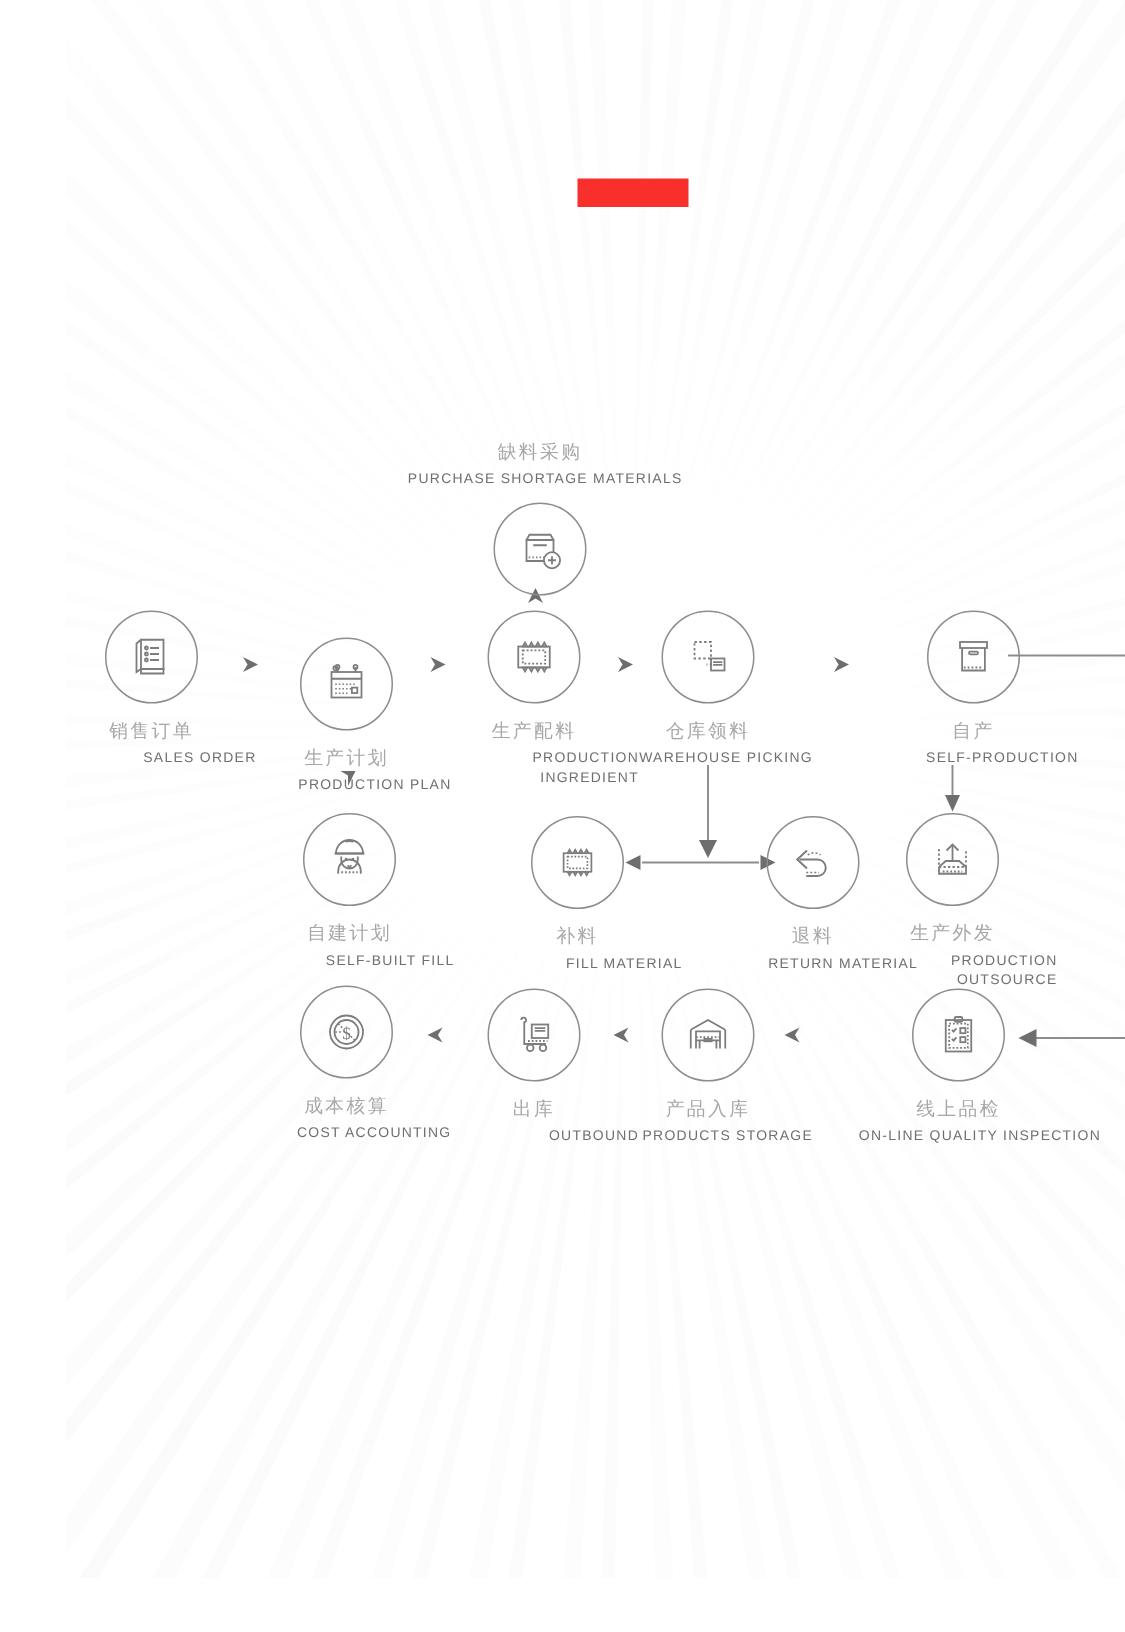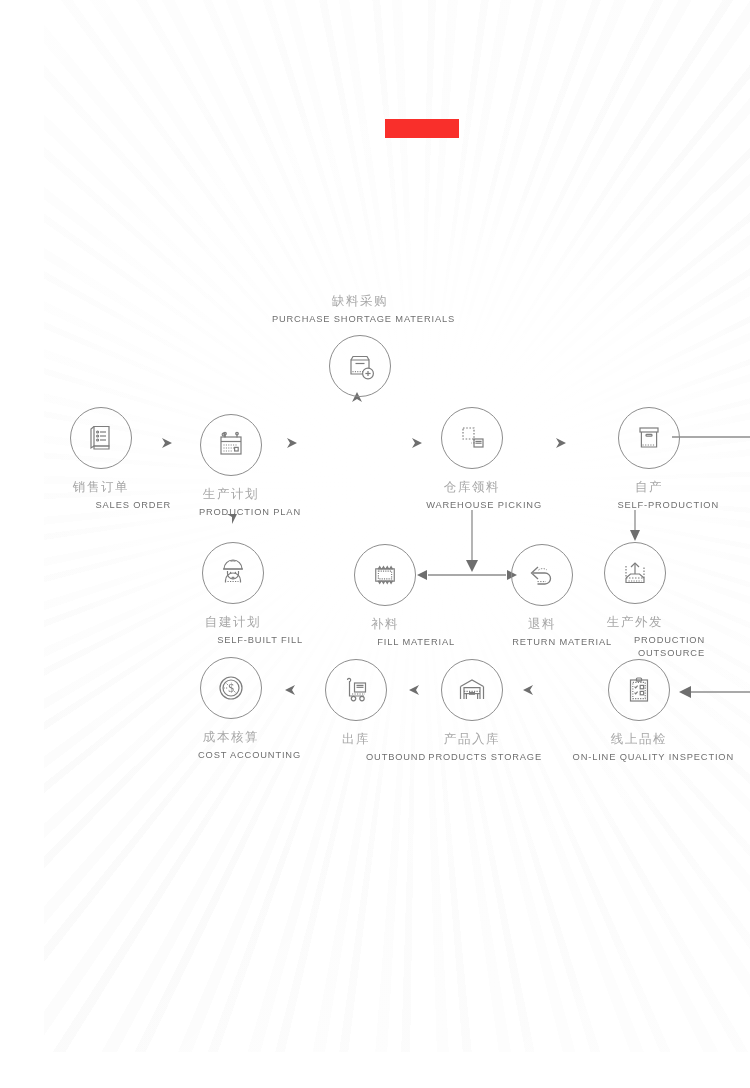--- a/index.html
+++ b/index.html
@@ -201,21 +201,21 @@
               <circle cx="13.6" cy="19" r="1"></circle>
                 <line x1="16" y1="19" x2="22" y2="19"></line>
             </g>
           </svg>
         </span>
       </div>
       <div class="cn">销售订单</div>
       <div class="en">SALES ORDER</div>
     </div>
 
-    <div class="node" style="left:187px; top:414px;">
+    <div class="node" style="left:187px; top:425px;">
       <div class="circle">
         <span>
           <svg width="34" height="34" viewBox="0 0 34 34">
             <g fill="none" stroke="#7d7d7d" stroke-width="1.2">
               <rect x="7" y="9" width="20" height="17"></rect>
               <line x1="7" y1="13.5" x2="27" y2="13.5"></line>
               <path d="M11 9 L11 6.5 M11 6.5 A1.4 1.4 0 1 1 11 6.4"></path>
               <line x1="11" y1="5.6" x2="11" y2="9.5"></line>
               <line x1="23" y1="5.6" x2="23" y2="9.5"></line>
               <circle cx="11" cy="5.6" r="1.3"></circle>
@@ -239,20 +239,42 @@
               </g>
               <rect x="20.6" y="19.4" width="3.6" height="3.6"></rect>
             </g>
           </svg>
         </span>
       </div>
       <div class="cn">生产计划</div>
       <div class="en">PRODUCTION PLAN</div>
     </div>
 
+    <div class="node" style="left:312px; top:407px;">
+      <div class="circle">
+        <span>
+          <svg width="34" height="34" viewBox="0 0 34 34">
+            <g fill="none" stroke="#7d7d7d" stroke-width="1.2">
+              <rect x="6.5" y="10" width="21" height="14"></rect>
+              <rect x="9.5" y="12.6" width="15" height="8.8" stroke-dasharray="1.3 1.3"></rect>
+              <path d="M9.5 10 L11 7.4 L12.5 10 Z"></path>
+              <path d="M13.8 10 L15.3 7.4 L16.8 10 Z"></path>
+              <path d="M18.1 10 L19.6 7.4 L21.1 10 Z"></path>
+              <path d="M22.4 10 L23.9 7.4 L25.4 10 Z"></path>
+              <path d="M9.5 24 L11 26.6 L12.5 24 Z"></path>
+              <path d="M13.8 24 L15.3 26.6 L16.8 24 Z"></path>
+              <path d="M18.1 24 L19.6 26.6 L21.1 24 Z"></path>
+              <path d="M22.4 24 L23.9 26.6 L25.4 24 Z"></path>
+            </g>
+          </svg>
+        </span>
+      </div>
+      <div class="cn">生产配料</div>
+      <div class="en">PRODUCTION INGREDIENT</div>
+    </div>
 
     <div class="node" style="left:428px; top:407px;">
       <div class="circle">
         <span>
           <svg width="34" height="34" viewBox="0 0 34 34">
             <g fill="none" stroke="#7d7d7d" stroke-width="1.2">
               <path d="M8 7 L19 7 L19 18 L8 18 Z" stroke-dasharray="1.6 1.6"></path>
               <path d="M19 18 L19 22 L16 22" stroke-dasharray="1.6 1.6"></path>
               <rect x="19" y="18" width="9" height="8"></rect>
               <line x1="20.4" y1="20.4" x2="26.6" y2="20.4"></line>

